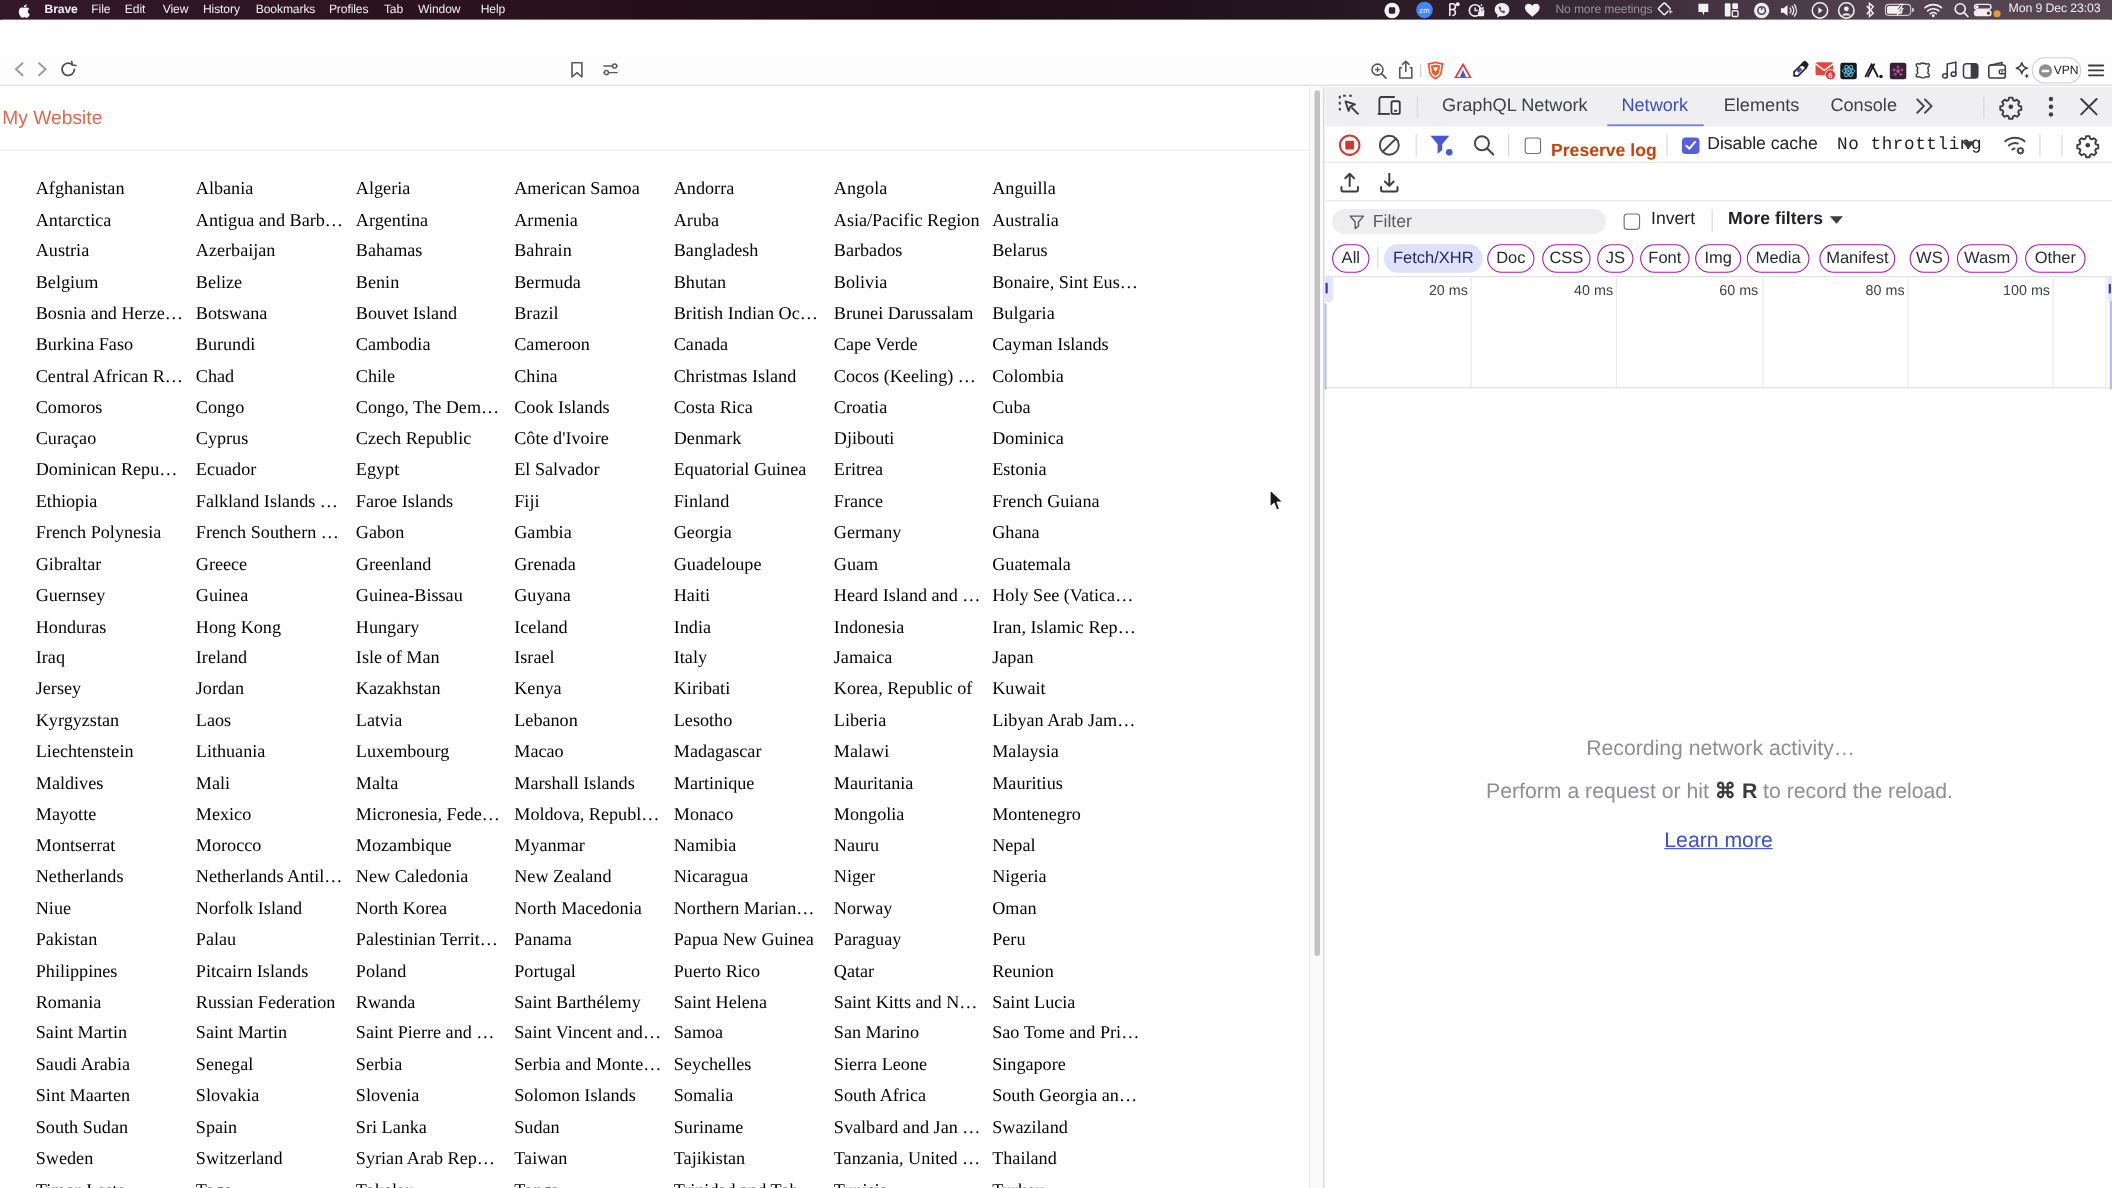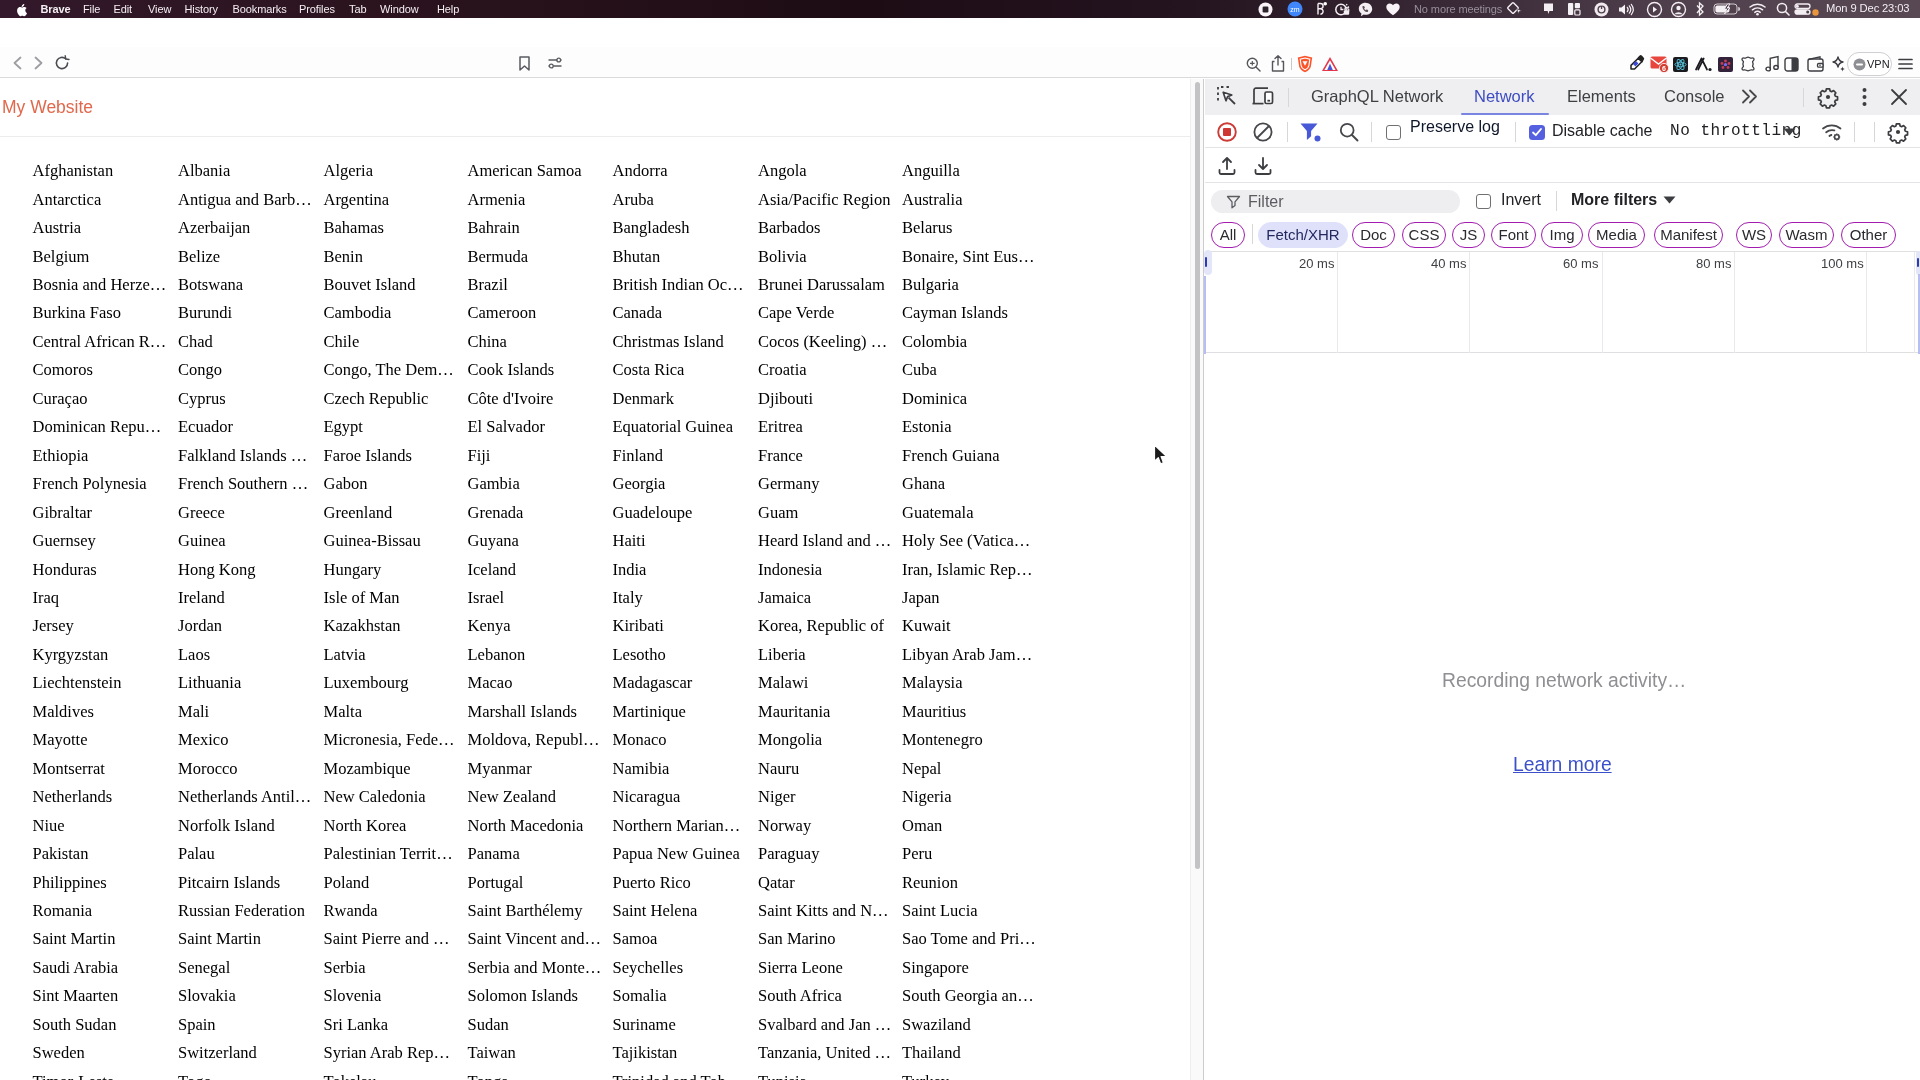--- a/index.html
+++ b/index.html
@@ -583,21 +583,21 @@
             <circle cx="2.5" cy="17" r="2"></circle>
           </g>
         </svg>
         <svg style="left:685px;top:9px;" width="18" height="18" viewBox="0 0 18 18">
           <path d="M2 2 L16 16 M16 2 L2 16" stroke="#3c3d41" stroke-width="1.8" stroke-linecap="round"></path>
         </svg>
     </div>
     <div id="dt-row2">
       <div class="vdiv" style="left:82px;top:7px;height:20px;"></div>
       <div class="vdiv" style="left:166px;top:7px;height:20px;"></div>
-      <div class="txt" style="left:205px;top:3px;font-size:16px;color:#0f172a;">Preserve log</div>
+      <div class="txt" style="left:205px;top:14px;font-size:16px;color:#c2410c;font-weight:bold;">Preserve log</div>
       <div class="vdiv" style="left:310px;top:7px;height:20px;"></div>
       <div class="txt" style="left:347px;top:7px;font-size:16px;color:#222226;">Disable cache</div>
       <div class="txt" style="left:465px;top:7px;font-size:16px;color:#222226;letter-spacing:0.55px;font-family:Liberation Mono, monospace;">No throttling</div>
       <div class="vdiv" style="left:649px;top:7px;height:20px;"></div>
       <div class="vdiv" style="left:669px;top:7px;height:20px;"></div>
         <svg style="left:12px;top:7px;" width="20" height="20" viewBox="0 0 20 20">
           <circle cx="10" cy="10" r="8.8" fill="none" stroke="#cc3b35" stroke-width="1.9"></circle>
           <rect x="6" y="6" width="8" height="8" rx="1" fill="#cf3732"></rect>
         </svg>
         <svg style="left:48px;top:7px;" width="20" height="20" viewBox="0 0 20 20">
@@ -690,17 +690,18 @@
       <div class="glabel" style="left:616px;">100 ms</div>
         <div class="abs" style="left:-1px;top:-2px;width:7.5px;height:25px;background:#e3e6f9;border-radius:5px;"></div>
         <div class="abs" style="left:-0.5px;top:5px;width:2.6px;height:10px;background:#2e3cb0;border-radius:1.3px;"></div>
         <div class="abs" style="left:-0.8px;top:24px;width:1.9px;height:78px;background:#b7bff2;"></div>
         <div class="abs" style="left:710.5px;top:-1px;width:6.5px;height:24px;background:#e3e6f9;border-radius:5px;"></div>
         <div class="abs" style="left:712.2px;top:6px;width:2.2px;height:9px;background:#2e3cb0;border-radius:1.1px;"></div>
         <div class="abs" style="left:712.8px;top:22px;width:1.8px;height:80px;background:#b7bff2;"></div>
     </div>
   </div>
   <div class="txt" id="dtmsg1">Recording network activity…</div>
+  <div class="txt" id="dtmsg2">Perform a request or hit <b style="color:#3c3c40;">⌘ R</b> to record the reload.</div>
   <div class="txt" id="dtmsg3">Learn more</div>
     <svg style="left:1153px;top:444px;" width="15" height="22" viewBox="0 0 15 22">
       <path d="M1.5 1 L1.5 17.2 5.3 13.6 7.6 19.8 10.4 18.7 8.1 12.6 13.4 12.3z" fill="#1b1b1b" stroke="#fff" stroke-width="1.2" stroke-linejoin="round"></path>
     </svg>
 </div>
 
 </body></html>

